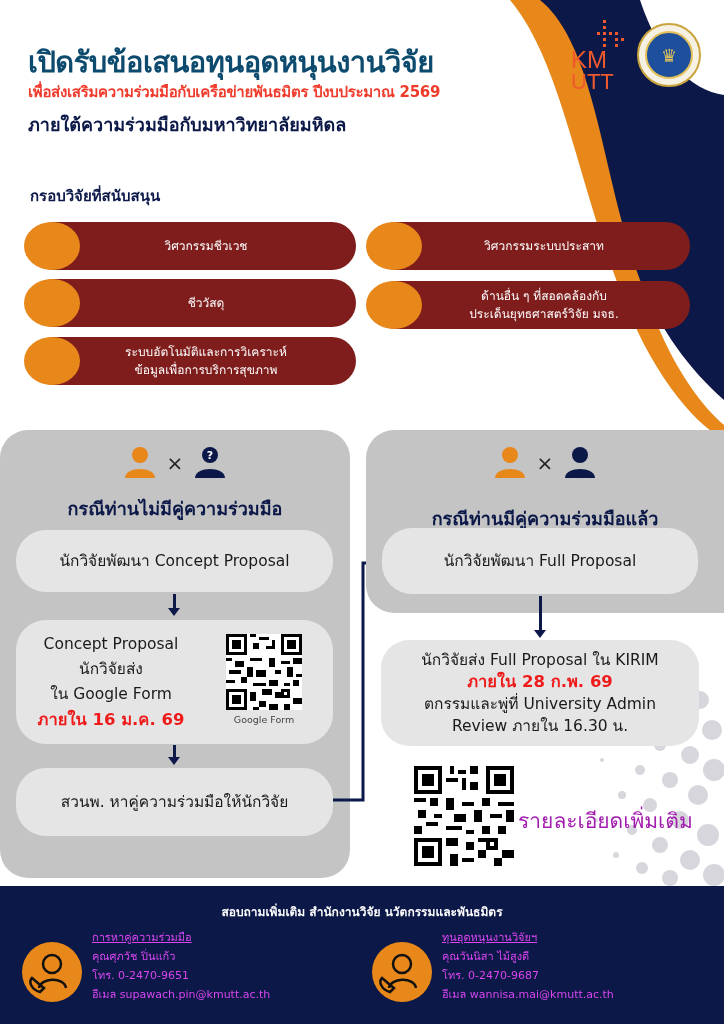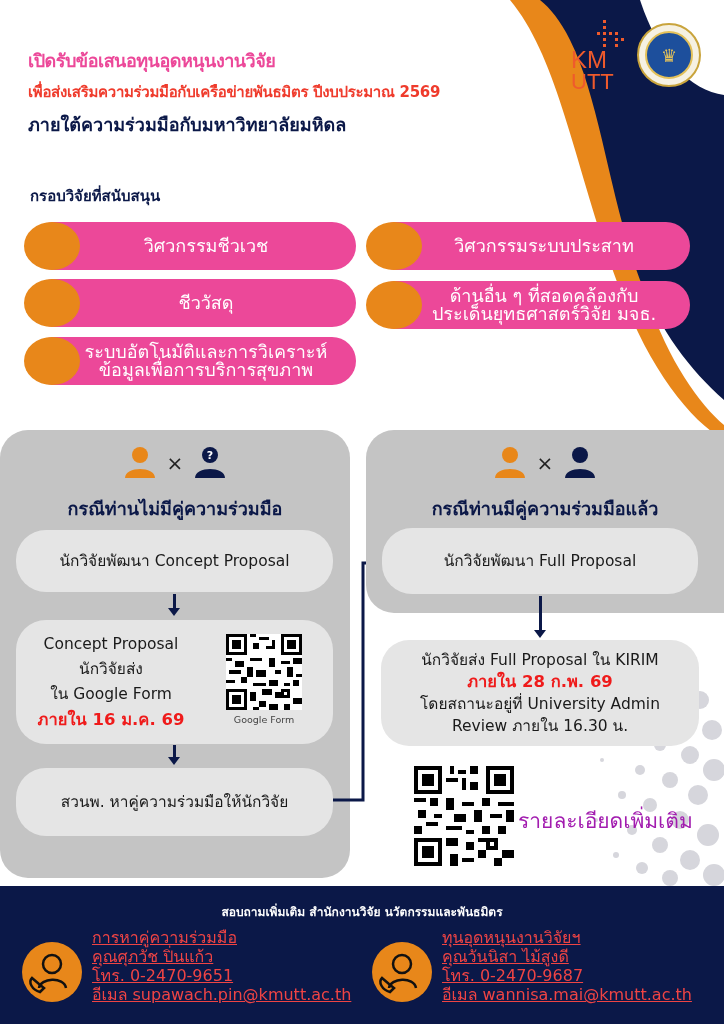--- a/index.html
+++ b/index.html
@@ -2,31 +2,31 @@
 <html><head>
 <meta charset="utf-8">
 <style>
   * { box-sizing: border-box; margin: 0; padding: 0; }
   html, body { width: 724px; height: 1024px; overflow: hidden; background: #ffffff; }
   body { position: relative; font-family: "DejaVu Sans", "Liberation Sans", sans-serif; color: #0b1848; }
 
   .bg-layer { position: absolute; inset: 0; overflow: hidden; pointer-events: none; }
 
   .header { position: absolute; left: 28px; top: 44px; }
-  .title { color: #ec4899; font-weight: bold; font-size: 18px; line-height: 36px; letter-spacing: -0.5px; font-family: Liberation Mono, monospace; }
+  .title { color: #0c4a6e; font-weight: bold; font-size: 29px; line-height: 36px; letter-spacing: -0.5px; }
   .subtitle { color: #ef3b2c; font-weight: bold; font-size: 15px; line-height: 24px; letter-spacing: -0.3px; }
   .under { color: #0b1848; font-weight: bold; font-size: 18px; line-height: 22px; margin-top: 10px; }
 
   .logo-kmutt { position: absolute; left: 569px; top: 18px; width: 64px; height: 72px; }
   .logo-mu { position: absolute; left: 637px; top: 23px; width: 64px; height: 64px; border-radius: 50%; background: #f6f1e2; border: 2px solid #c9a43c; display: flex; align-items: center; justify-content: center; }
   .logo-mu .inner { width: 48px; height: 48px; border-radius: 50%; background: #1d4f9c; border: 2px solid #e3c15a; display:flex; align-items:center; justify-content:center; color:#e3c15a; font-size: 18px; }
 
   .section-title { position: absolute; left: 30px; top: 184px; font-weight: bold; font-size: 15px; color: #0b1848; }
 
-  .pill { position: absolute; height: 48px; background: #ec4899; border-radius: 24px; color: #ffffff; font-size: 18px; display: flex; align-items: center; justify-content: center; text-align: center; line-height: 18px; padding-left: 26px; }
+  .pill { position: absolute; height: 48px; background: #7f1d1d; border-radius: 24px; color: #ffffff; font-size: 12px; display: flex; align-items: center; justify-content: center; text-align: center; line-height: 18px; padding-left: 26px; }
   .pill .dot { position: absolute; left: -6px; top: 50%; transform: translateY(-50%); width: 56px; height: 48px; border-radius: 50%; background: #e8871a; }
   .pill .txt { position: relative; }
 
   .panel { position: absolute; background: #c4c4c4; border-radius: 28px; }
   .panel-title { position: absolute; width: 100%; text-align: center; font-weight: bold; font-size: 18px; color: #0b1848; }
   .icons { position: absolute; width: 100%; display: flex; justify-content: center; align-items: flex-end; gap: 10px; }
   .times { font-size: 20px; color: #222; line-height: 22px; margin-bottom: 4px; }
 
   .box { position: absolute; background: #e5e5e5; border-radius: 30px; color: #1a1a1a; font-size: 15.5px; display: flex; align-items: center; justify-content: center; text-align: center; line-height: 25px; }
   .red { color: #ef1b1b; font-weight: bold; font-size: 16.5px; }
@@ -36,21 +36,21 @@
 
   .qr { position: absolute; background: #fff; }
   .qr-caption { position: absolute; font-size: 9.5px; color: #444; text-align: center; }
 
   .more-label { position: absolute; left: 518px; top: 804px; font-size: 21px; color: #a21caf; }
 
   .footer { position: absolute; left: 0; top: 886px; width: 724px; height: 138px; background: #0b1848; }
   .footer-title { position: absolute; top: 16px; width: 100%; text-align: center; color: #ffffff; font-weight: bold; font-size: 12px; }
   .contact { position: absolute; top: 42px; display: flex; gap: 10px; }
   .contact-icon { width: 60px; height: 60px; border-radius: 50%; background: #e8871a; margin-top: 14px; flex-shrink: 0; }
-  .contact-text { color: #ef4444; font-size: 16px; line-height: 19px; text-decoration: underline; }
+  .contact-text { color: #d946ef; font-size: 11px; line-height: 19px; }
   .contact-text .topic { text-decoration: underline; }
 </style>
 </head>
 <body>
 
 <div class="bg-layer">
   <svg width="724" height="1024" viewBox="0 0 724 1024">
 
     <path d="M510 0 C 560 60, 575 170, 620 290 C 650 370, 690 420, 724 440 L 724 425 C 700 405, 668 360, 648 300 C 612 190, 600 70, 555 0 Z" fill="#e8871a"></path>
 
@@ -230,32 +230,32 @@
     <svg width="34" height="32" viewBox="0 0 34 32">
       <circle cx="17" cy="9" r="8" fill="#e8871a"></circle>
         <path d="M2 32 C 2 20, 32 20, 32 32 Z" fill="#e8871a"></path>
     </svg>
     <span class="times">×</span>
     <svg width="34" height="32" viewBox="0 0 34 32">
       <circle cx="17" cy="9" r="8" fill="#0b1848"></circle>
         <path d="M2 32 C 2 20, 32 20, 32 32 Z" fill="#0b1848"></path>
     </svg>
   </div>
-  <div class="panel-title" style="top:64px;">กรณีท่านมีคู่ความร่วมมือแล้ว</div>
+  <div class="panel-title" style="top:74px;">กรณีท่านมีคู่ความร่วมมือแล้ว</div>
 </div>
 
 <div class="box" style="left:382px; top:528px; width:316px; height:66px;">นักวิจัยพัฒนา Full Proposal</div>
 
 <div class="arrow-v" style="left:539px; top:596px; height:38px;"></div>
 
 <div class="box" style="left:381px; top:640px; width:318px; height:106px; line-height:22px; border-radius:28px;">
   <div>
     <div>นักวิจัยส่ง Full Proposal ใน KIRIM</div>
     <div class="red">ภายใน 28 ก.พ. 69</div>
-    <div>โดยสถานะอยู่ที่ University Admin</div>
+    <div>ตกรรมและพู่ที่ University Admin</div>
     <div>Review ภายใน 16.30 น.</div>
   </div>
 </div>
 
 <div class="qr" style="left:414px; top:766px; width:100px; height:100px;">
   <svg width="100" height="100" viewBox="0 0 25 25" shape-rendering="crispEdges">
     <rect width="25" height="25" fill="#fff"></rect>
     <g fill="#000">
       <rect x="0" y="0" width="7" height="7"></rect>
         <rect x="1" y="1" width="5" height="5" fill="#fff"></rect>

